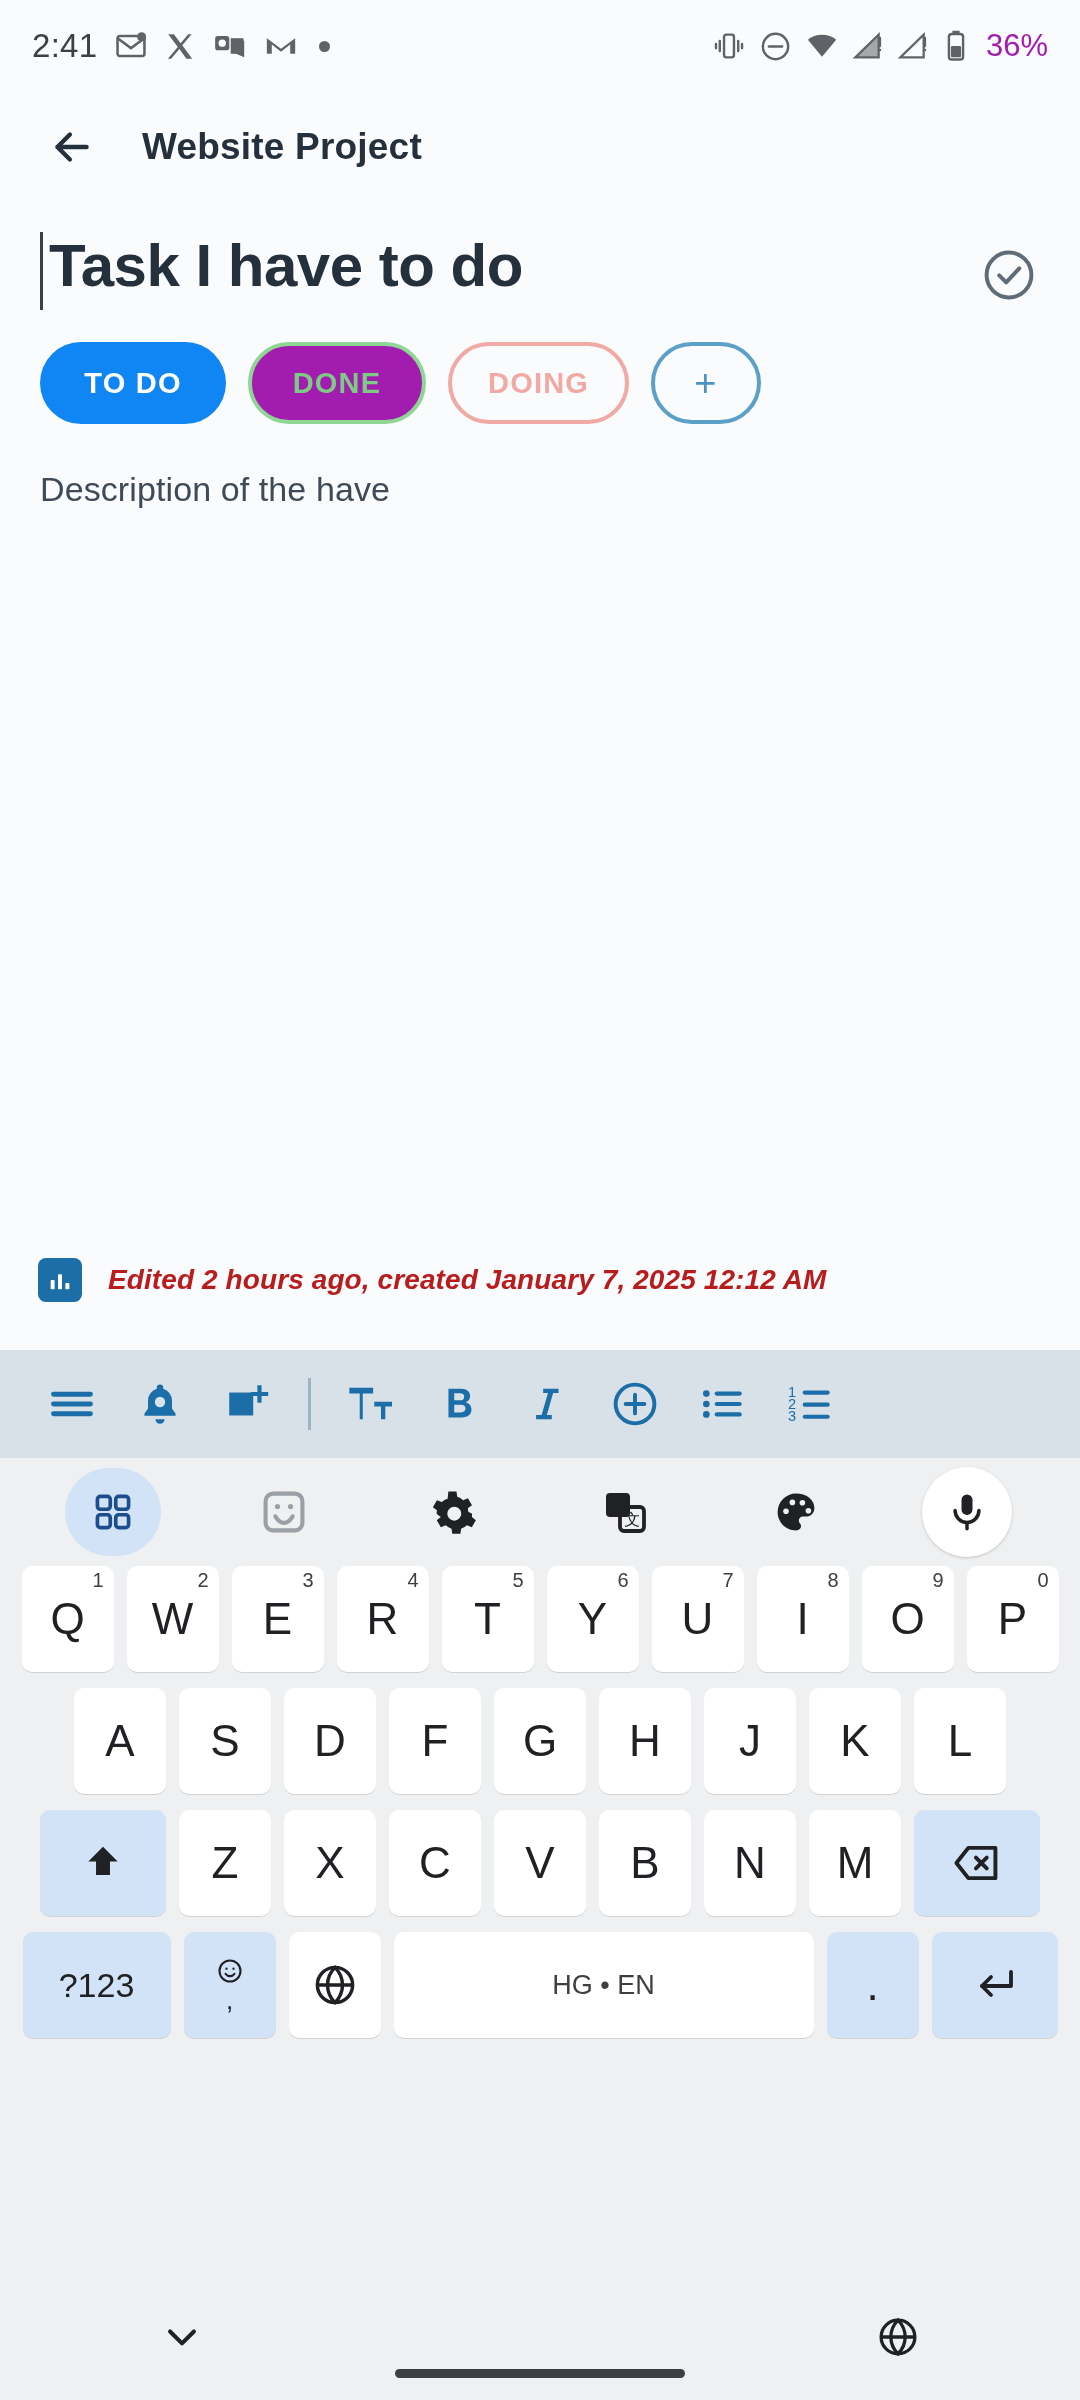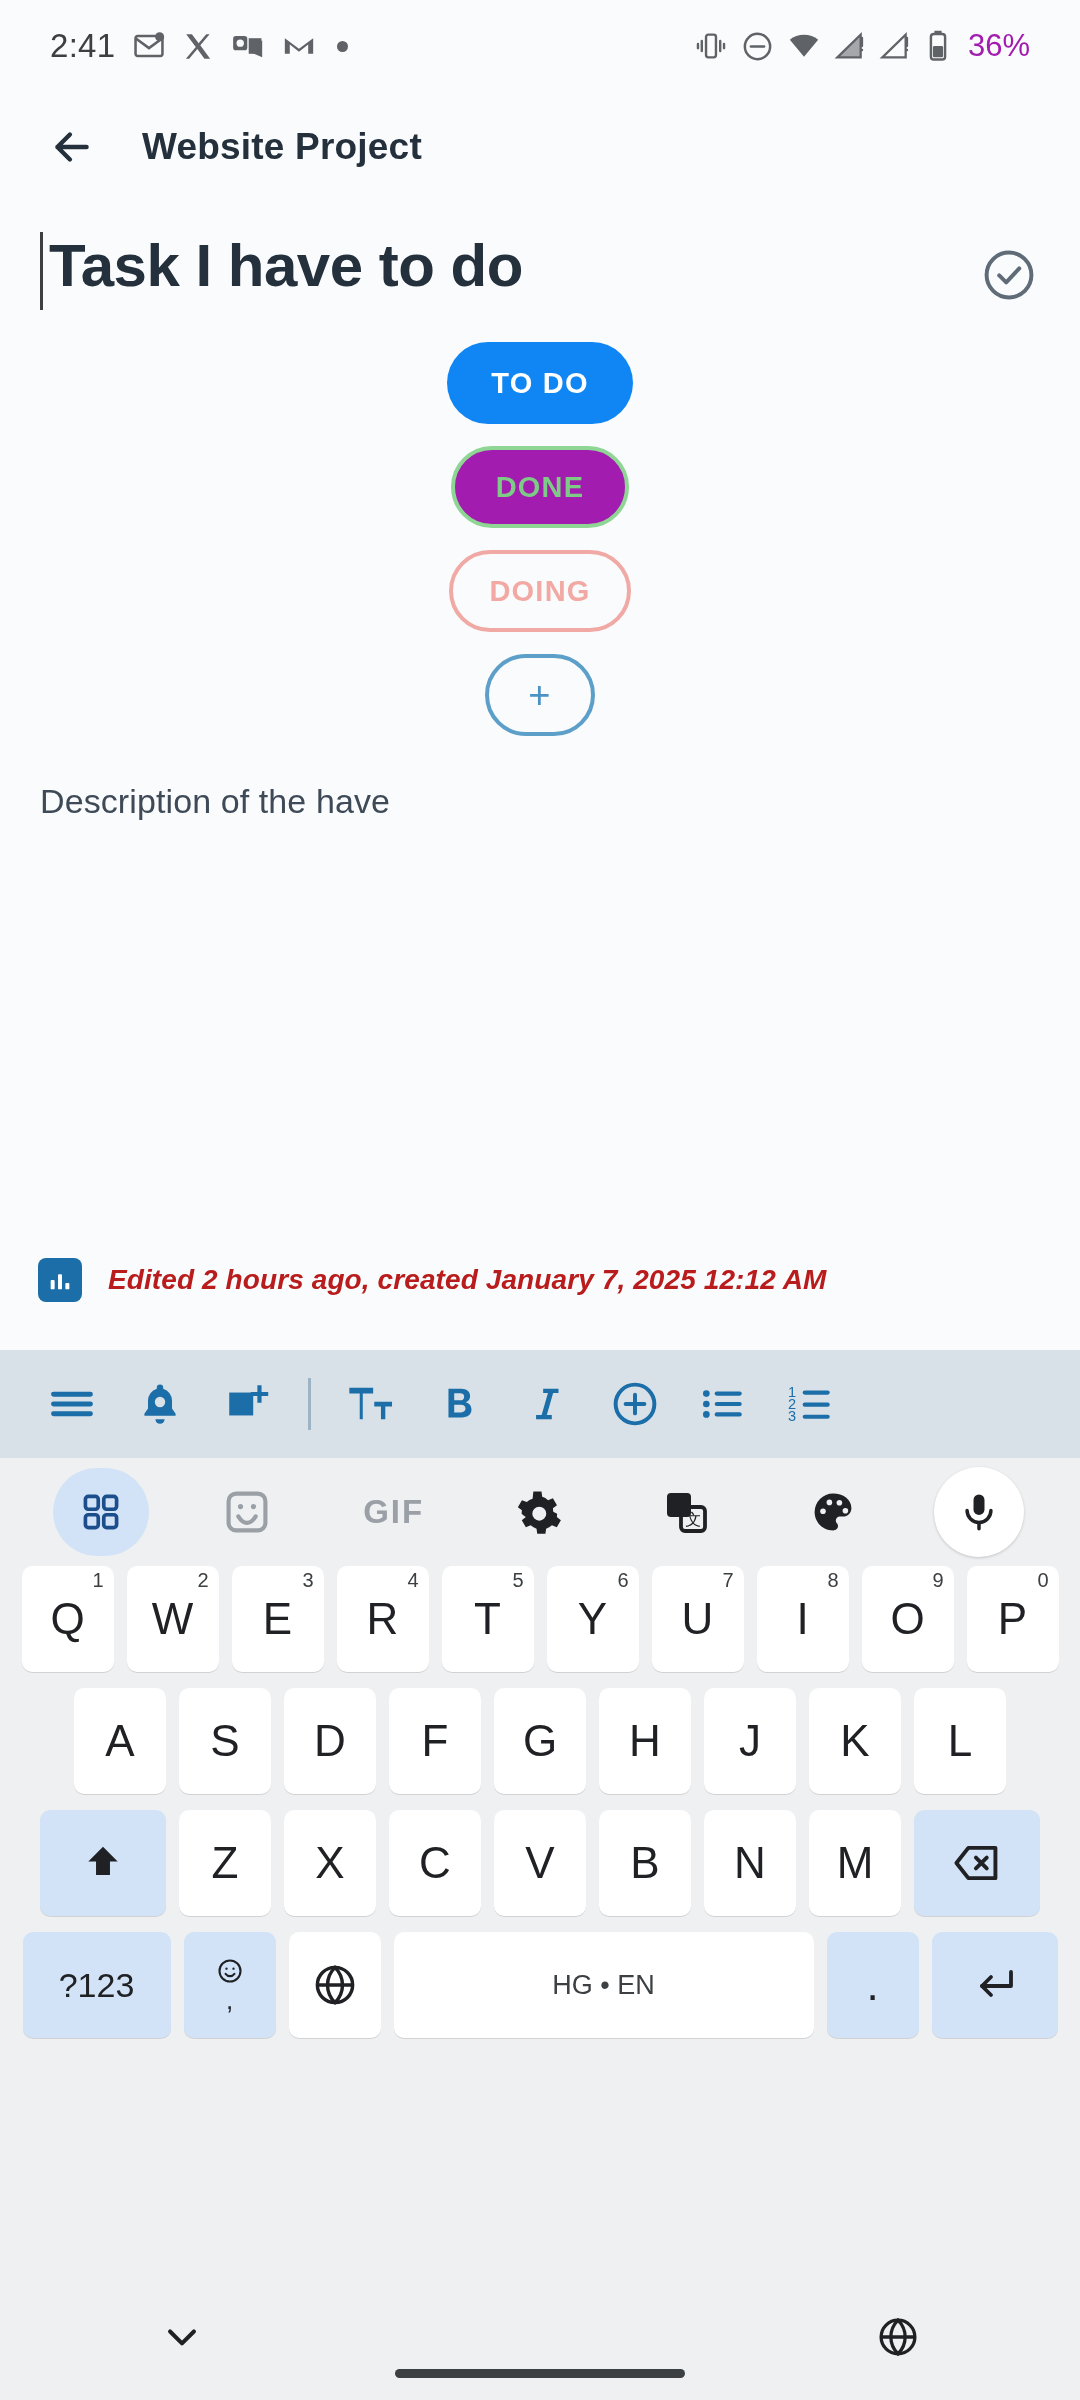--- a/index.html
+++ b/index.html
@@ -9,21 +9,21 @@
     background:#fafbfc;
     position:relative;
     overflow:hidden;
   }
 
   
   .statusbar {
     height:92px;
     display:flex;
     align-items:center;
-    padding:0 50px;
+    padding:0 32px;
     color:#5f6368;
   }
   .sb-left { display:flex; align-items:center; gap:17px; }
   .sb-time { font-size:33px; font-weight:500; color:#3c4043; letter-spacing:.3px; }
   .sb-right { margin-left:auto; display:flex; align-items:center; gap:13px; }
   .sb-ico { display:flex; align-items:center; justify-content:center; }
   .sb-batt-text { font-size:31px; font-weight:500; color:#a21caf; margin-left:3px; }
   .dot-ind { width:11px; height:11px; border-radius:50%; background:#5f6368; margin-left:4px; }
 
   
@@ -69,21 +69,20 @@
     margin-top:16px;
     display:flex; align-items:center; justify-content:center;
   }
 
   
   .chips {
     display:flex;
     align-items:center;
     gap:22px;
     padding:32px 40px 0 40px;
-    flex-direction:column;
   }
   .chip {
     height:82px;
     border-radius:41px;
     display:flex;
     align-items:center;
     justify-content:center;
     font-size:29px;
     font-weight:700;
     letter-spacing:1.2px;
@@ -457,21 +456,20 @@
       </div>
     </div>
     <div class="kb-sug-item">
       <svg width="52" height="52" viewBox="0 0 24 24" fill="none" stroke="#9aa0a6" stroke-width="1.9">
         <rect x="3.5" y="3.5" width="17" height="17" rx="3.5"></rect>
         <circle cx="9" cy="9.5" r="1.2" fill="#9aa0a6" stroke="none"></circle>
         <circle cx="15" cy="9.5" r="1.2" fill="#9aa0a6" stroke="none"></circle>
         <path d="M8 14c1.2 2 2.6 3 4 3s2.8-1 4-3" stroke-linecap="round"></path>
       </svg>
     </div>
-    <div class="kb-sug-item gif-label">GIF</div>
     <div class="kb-sug-item">
       <svg width="48" height="48" viewBox="0 0 24 24" fill="#202124">
         <path d="M12 8.4a3.6 3.6 0 100 7.2 3.6 3.6 0 000-7.2zm9.2 3.6c0 .6-.06 1.2-.16 1.74l2.1 1.6-2.1 3.64-2.5-1a7.9 7.9 0 01-3 1.74l-.38 2.66h-4.2l-.38-2.66a7.9 7.9 0 01-3-1.74l-2.5 1-2.1-3.64 2.1-1.6A9.3 9.3 0 012.9 12c0-.6.06-1.2.16-1.74l-2.1-1.6 2.1-3.64 2.5 1a7.9 7.9 0 013-1.74L8.94.6h4.2l.38 2.68a7.9 7.9 0 013 1.74l2.5-1 2.1 3.64-2.1 1.6c.1.54.16 1.14.16 1.74z" transform="translate(0,1.2) scale(.97)"></path>
       </svg>
     </div>
     <div class="kb-sug-item">
       <svg width="48" height="48" viewBox="0 0 24 24" fill="none" stroke="#202124" stroke-width="1.9">
         <rect x="2.5" y="2.5" width="12" height="12" rx="2" fill="#202124" stroke="none"></rect>
         <text x="4.4" y="11.6" font-size="8" fill="#eff0f1" font-family="Liberation Sans, sans-serif">G</text>
         <rect x="9.5" y="9.5" width="12" height="12" rx="2"></rect>

